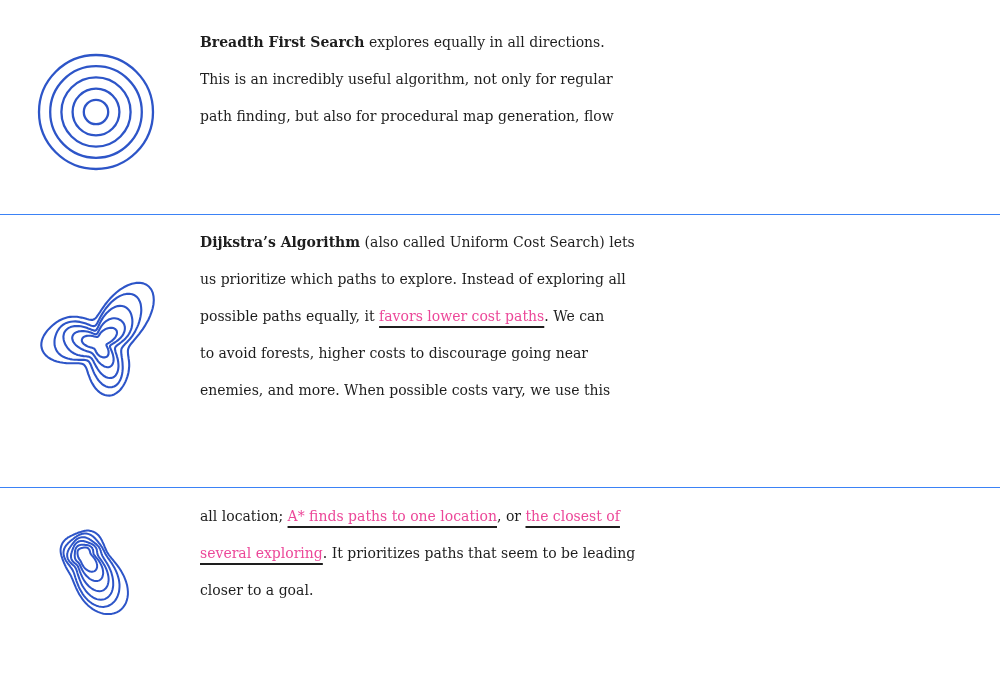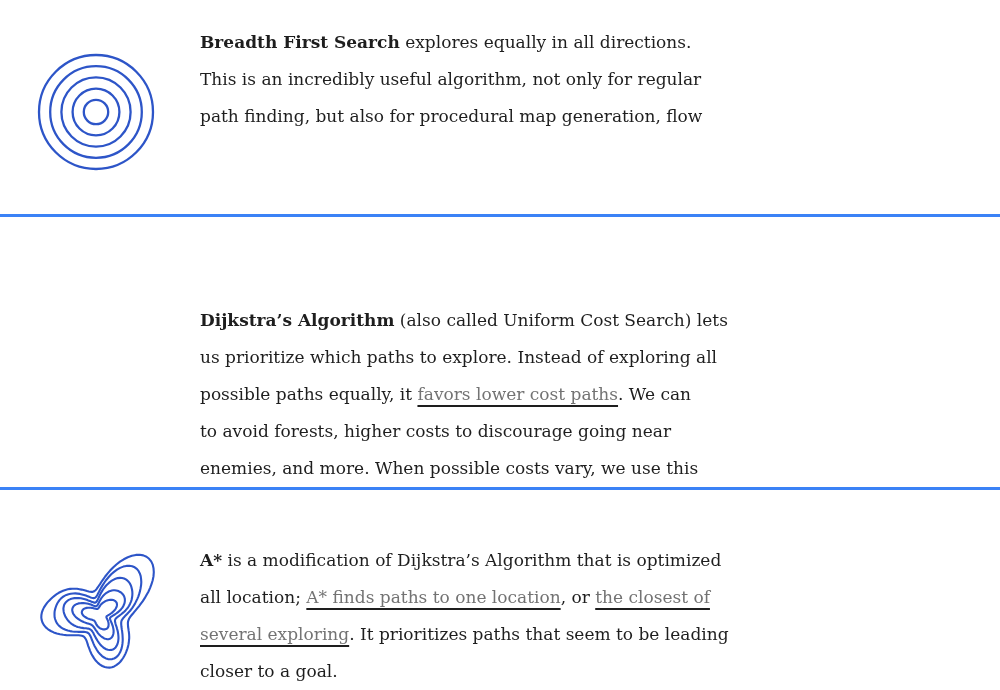--- a/index.html
+++ b/index.html
@@ -2,38 +2,38 @@
 <html><head>
 <meta charset="utf-8">
 <style>
   html,body{margin:0;padding:0;}
   body{
     width:1000px;height:690px;background:#ffffff;overflow:hidden;
     font-family:"DejaVu Serif","Liberation Serif",serif;
   }
   .page{width:1000px;height:690px;}
   .section{display:flex;box-sizing:border-box;background:#ffffff;}
-  .section.bordered{border-top:3px solid #3b82f6;align-items:flex-end;}
+  .section.bordered{border-top:1px solid #3b82f6;}
   .s0{height:214px;}
   .s1{height:273px;}
   .s2{height:203px;}
   .icon-cell{flex:0 0 200px;width:200px;position:relative;}
   .icon-cell svg{position:absolute;left:0;top:0;display:block;}
-  .text-cell{flex:1;font-size:17px;line-height:37px;color:#1e1e1e;}
+  .text-cell{flex:1;font-size:14px;line-height:37px;color:#1e1e1e;}
   .s0 .text-cell{padding-top:24px;}
   .s1 .text-cell{padding-top:9px;}
   .s2 .text-cell{padding-top:10px;}
   .line{white-space:nowrap;}
   .term{font-weight:bold;}
   .link{
     text-decoration:underline;
     text-decoration-thickness:2px;
     text-underline-offset:5px;
     text-decoration-color:#1e1e1e;
-    color:#737373;
+    color:#ec4899;
     cursor:pointer;
   }
 </style>
 </head>
 <body>
 
 <main class="page" id="article">
     <section class="section s0">
       <div class="icon-cell">
         <svg width="200" height="214" viewBox="0 0 200 214">
@@ -73,19 +73,18 @@
         <svg width="200" height="200" viewBox="0 0 200 200">
           <path d="M108.3,66.0 L108.9,67.0 L109.7,68.0 L110.6,69.1 L111.6,70.4 L112.7,71.7 L113.9,73.2 L115.3,74.8 L116.7,76.6 L118.2,78.6 L119.7,80.8 L121.2,83.1 L122.6,85.7 L124.0,88.4 L125.2,91.3 L126.2,94.2 L127.1,97.3 L127.6,100.4 L127.9,103.5 L127.9,106.6 L127.5,109.5 L126.8,112.4 L125.9,115.0 L124.5,117.4 L122.9,119.6 L121.1,121.5 L119.0,123.1 L116.7,124.4 L114.2,125.3 L111.6,125.9 L108.9,126.1 L106.2,126.1 L103.4,125.7 L100.6,124.9 L97.9,123.9 L95.3,122.6 L92.7,121.1 L90.3,119.3 L88.0,117.4 L85.9,115.3 L84.0,113.1 L82.2,110.8 L80.7,108.5 L79.2,106.2 L78.0,103.9 L76.9,101.7 L75.9,99.6 L75.1,97.7 L74.3,95.8 L73.6,94.1 L73.0,92.6 L72.4,91.2 L71.8,89.9 L71.3,88.7 L70.8,87.6 L70.2,86.6 L69.7,85.7 L69.2,84.8 L68.7,84.0 L68.2,83.1 L67.7,82.3 L67.2,81.5 L66.8,80.7 L66.3,79.9 L65.9,79.1 L65.6,78.3 L65.2,77.5 L64.8,76.7 L64.5,75.9 L64.1,75.2 L63.8,74.4 L63.5,73.6 L63.2,72.8 L62.8,72.0 L62.5,71.2 L62.2,70.3 L62.0,69.5 L61.7,68.6 L61.4,67.8 L61.2,66.9 L61.0,66.0 L60.8,65.1 L60.7,64.2 L60.6,63.2 L60.6,62.3 L60.6,61.4 L60.7,60.4 L60.9,59.5 L61.1,58.6 L61.4,57.6 L61.7,56.8 L62.1,55.9 L62.5,55.1 L63.0,54.3 L63.6,53.5 L64.2,52.8 L64.8,52.1 L65.5,51.4 L66.2,50.8 L67.0,50.3 L67.7,49.7 L68.5,49.2 L69.3,48.8 L70.1,48.3 L70.9,47.9 L71.7,47.6 L72.5,47.2 L73.3,46.8 L74.1,46.5 L74.8,46.1 L75.6,45.8 L76.4,45.5 L77.2,45.2 L78.0,44.8 L78.8,44.5 L79.7,44.2 L80.5,44.0 L81.4,43.7 L82.2,43.4 L83.1,43.2 L84.0,43.0 L84.9,42.8 L85.8,42.7 L86.8,42.6 L87.7,42.6 L88.6,42.6 L89.6,42.7 L90.5,42.9 L91.4,43.1 L92.4,43.4 L93.2,43.7 L94.1,44.1 L94.9,44.5 L95.7,45.0 L96.5,45.6 L97.2,46.2 L97.9,46.8 L98.6,47.5 L99.2,48.2 L99.7,49.0 L100.3,49.7 L100.8,50.5 L101.2,51.3 L101.7,52.1 L102.1,52.9 L102.4,53.7 L102.8,54.5 L103.2,55.3 L103.5,56.1 L103.9,56.8 L104.2,57.6 L104.5,58.4 L104.8,59.2 L105.2,60.0 L105.5,60.8 L105.9,61.6 L106.3,62.5 L106.7,63.3 L107.1,64.2 L107.7,65.1 Z" fill="none" stroke="#2d55c8" stroke-width="2" stroke-linejoin="round"></path>
           <path d="M105.5,66.0 L106.0,66.9 L106.6,67.8 L107.2,68.7 L107.9,69.8 L108.7,70.9 L109.6,72.1 L110.5,73.5 L111.5,74.9 L112.5,76.5 L113.5,78.2 L114.6,80.1 L115.6,82.1 L116.5,84.2 L117.4,86.5 L118.1,88.8 L118.8,91.3 L119.2,93.7 L119.5,96.3 L119.5,98.8 L119.3,101.3 L119.0,103.8 L118.3,106.2 L117.5,108.5 L116.4,110.6 L115.1,112.6 L113.6,114.3 L111.9,115.8 L110.0,117.0 L108.0,118.0 L105.8,118.6 L103.5,118.9 L101.2,118.8 L98.8,118.4 L96.4,117.7 L94.1,116.7 L91.8,115.3 L89.7,113.7 L87.6,111.9 L85.7,109.9 L84.0,107.8 L82.4,105.6 L81.1,103.3 L79.8,101.1 L78.8,98.9 L77.9,96.7 L77.1,94.7 L76.4,92.8 L75.9,91.1 L75.3,89.5 L74.9,88.0 L74.5,86.7 L74.1,85.5 L73.7,84.5 L73.3,83.5 L72.9,82.7 L72.5,81.9 L72.0,81.2 L71.6,80.5 L71.2,79.9 L70.7,79.3 L70.3,78.7 L69.9,78.1 L69.4,77.5 L69.0,76.9 L68.5,76.3 L68.1,75.8 L67.6,75.2 L67.2,74.6 L66.8,73.9 L66.3,73.3 L65.9,72.7 L65.6,72.0 L65.2,71.3 L64.8,70.6 L64.5,69.9 L64.3,69.1 L64.0,68.4 L63.8,67.6 L63.7,66.8 L63.6,66.0 L63.5,65.2 L63.5,64.4 L63.6,63.6 L63.7,62.8 L63.9,62.0 L64.1,61.2 L64.4,60.5 L64.7,59.7 L65.1,59.0 L65.5,58.3 L66.0,57.7 L66.4,57.1 L66.9,56.4 L67.5,55.9 L68.0,55.3 L68.5,54.8 L69.1,54.3 L69.7,53.8 L70.2,53.3 L70.8,52.8 L71.4,52.3 L71.9,51.9 L72.5,51.4 L73.1,51.0 L73.7,50.5 L74.2,50.1 L74.8,49.6 L75.4,49.2 L76.1,48.8 L76.7,48.3 L77.3,47.9 L78.0,47.6 L78.7,47.2 L79.4,46.8 L80.1,46.5 L80.9,46.3 L81.6,46.0 L82.4,45.8 L83.2,45.7 L84.0,45.6 L84.8,45.5 L85.6,45.5 L86.4,45.6 L87.2,45.7 L88.0,45.9 L88.8,46.1 L89.5,46.4 L90.3,46.7 L91.0,47.1 L91.7,47.5 L92.3,48.0 L92.9,48.4 L93.6,48.9 L94.1,49.5 L94.7,50.0 L95.2,50.5 L95.7,51.1 L96.2,51.7 L96.7,52.2 L97.2,52.8 L97.7,53.4 L98.1,53.9 L98.6,54.5 L99.0,55.1 L99.5,55.7 L99.9,56.2 L100.4,56.8 L100.8,57.4 L101.2,58.1 L101.7,58.7 L102.1,59.3 L102.5,60.0 L102.8,60.7 L103.2,61.4 L103.6,62.1 L103.9,62.8 L104.3,63.6 L104.7,64.4 L105.1,65.2 Z" fill="none" stroke="#2d55c8" stroke-width="2" stroke-linejoin="round"></path>
           <path d="M101.7,66.0 L101.9,66.7 L102.2,67.4 L102.6,68.2 L103.1,69.0 L103.6,69.9 L104.1,70.8 L104.8,71.9 L105.5,73.0 L106.3,74.2 L107.1,75.6 L107.9,77.0 L108.8,78.6 L109.6,80.3 L110.4,82.2 L111.2,84.1 L111.8,86.2 L112.4,88.4 L112.8,90.6 L113.1,92.9 L113.2,95.2 L113.2,97.5 L112.9,99.8 L112.4,102.0 L111.7,104.1 L110.7,106.0 L109.5,107.6 L108.1,109.1 L106.5,110.2 L104.8,111.1 L102.9,111.6 L100.9,111.8 L98.8,111.6 L96.7,111.1 L94.6,110.3 L92.6,109.1 L90.6,107.7 L88.7,106.1 L87.0,104.3 L85.4,102.3 L84.0,100.3 L82.7,98.2 L81.6,96.2 L80.7,94.1 L79.9,92.2 L79.2,90.3 L78.6,88.6 L78.1,87.1 L77.6,85.6 L77.2,84.3 L76.9,83.2 L76.5,82.2 L76.2,81.3 L75.9,80.5 L75.5,79.9 L75.1,79.3 L74.8,78.7 L74.4,78.2 L73.9,77.8 L73.5,77.4 L73.0,77.0 L72.6,76.6 L72.1,76.2 L71.6,75.7 L71.2,75.3 L70.7,74.9 L70.3,74.4 L69.8,73.9 L69.4,73.4 L69.0,72.9 L68.7,72.3 L68.4,71.8 L68.1,71.2 L67.8,70.6 L67.6,69.9 L67.4,69.3 L67.3,68.6 L67.2,68.0 L67.2,67.3 L67.2,66.7 L67.2,66.0 L67.3,65.3 L67.5,64.7 L67.6,64.1 L67.9,63.4 L68.1,62.8 L68.3,62.2 L68.6,61.7 L68.9,61.1 L69.2,60.6 L69.6,60.0 L69.9,59.5 L70.2,59.0 L70.6,58.5 L70.9,58.0 L71.3,57.5 L71.6,57.0 L72.0,56.5 L72.3,56.0 L72.7,55.6 L73.1,55.1 L73.5,54.6 L73.9,54.1 L74.3,53.6 L74.7,53.2 L75.1,52.7 L75.6,52.3 L76.1,51.8 L76.6,51.4 L77.1,51.0 L77.7,50.7 L78.2,50.4 L78.8,50.1 L79.4,49.8 L80.1,49.6 L80.7,49.4 L81.4,49.3 L82.0,49.2 L82.7,49.2 L83.3,49.2 L84.0,49.2 L84.7,49.3 L85.3,49.5 L85.9,49.6 L86.6,49.9 L87.2,50.1 L87.8,50.3 L88.3,50.6 L88.9,50.9 L89.4,51.2 L90.0,51.6 L90.5,51.9 L91.0,52.2 L91.5,52.6 L92.0,52.9 L92.5,53.3 L93.0,53.6 L93.5,54.0 L94.0,54.3 L94.4,54.7 L94.9,55.1 L95.4,55.5 L95.9,55.9 L96.4,56.3 L96.8,56.7 L97.3,57.1 L97.7,57.6 L98.2,58.1 L98.6,58.6 L99.0,59.1 L99.3,59.7 L99.6,60.2 L99.9,60.8 L100.2,61.4 L100.4,62.1 L100.7,62.7 L100.9,63.3 L101.0,64.0 L101.2,64.6 L101.4,65.3 Z" fill="none" stroke="#2d55c8" stroke-width="2" stroke-linejoin="round"></path>
           <path d="M97.5,66.0 L97.6,66.5 L97.9,67.1 L98.1,67.7 L98.5,68.3 L98.9,69.0 L99.4,69.7 L100.0,70.5 L100.6,71.4 L101.3,72.4 L102.1,73.5 L102.9,74.7 L103.7,76.1 L104.6,77.5 L105.4,79.1 L106.2,80.8 L106.9,82.6 L107.5,84.5 L108.0,86.5 L108.4,88.5 L108.6,90.6 L108.6,92.6 L108.3,94.5 L107.9,96.3 L107.3,98.0 L106.4,99.5 L105.3,100.8 L104.1,101.8 L102.6,102.6 L101.1,103.0 L99.4,103.2 L97.7,103.1 L95.9,102.6 L94.1,101.9 L92.4,101.0 L90.7,99.8 L89.1,98.5 L87.7,97.0 L86.3,95.5 L85.1,93.8 L84.0,92.2 L83.0,90.5 L82.2,88.9 L81.5,87.4 L80.8,85.9 L80.3,84.5 L79.8,83.3 L79.4,82.2 L79.1,81.2 L78.7,80.3 L78.4,79.5 L78.1,78.8 L77.8,78.2 L77.5,77.7 L77.1,77.2 L76.8,76.8 L76.4,76.5 L76.0,76.1 L75.6,75.8 L75.2,75.5 L74.8,75.2 L74.4,74.9 L74.0,74.6 L73.6,74.2 L73.2,73.8 L72.9,73.4 L72.5,73.0 L72.2,72.6 L72.0,72.1 L71.7,71.7 L71.5,71.2 L71.3,70.7 L71.2,70.2 L71.1,69.6 L71.0,69.1 L71.0,68.6 L71.0,68.1 L71.0,67.5 L71.1,67.0 L71.1,66.5 L71.2,66.0 L71.3,65.5 L71.5,65.0 L71.6,64.5 L71.7,64.1 L71.9,63.6 L72.0,63.1 L72.2,62.7 L72.4,62.2 L72.5,61.8 L72.7,61.3 L72.9,60.9 L73.0,60.4 L73.2,60.0 L73.4,59.5 L73.6,59.1 L73.8,58.6 L74.0,58.1 L74.3,57.7 L74.5,57.3 L74.8,56.8 L75.1,56.4 L75.4,56.0 L75.8,55.6 L76.2,55.2 L76.6,54.9 L77.0,54.5 L77.4,54.2 L77.9,54.0 L78.3,53.7 L78.8,53.5 L79.3,53.3 L79.8,53.2 L80.4,53.1 L80.9,53.0 L81.4,53.0 L81.9,53.0 L82.5,53.0 L83.0,53.1 L83.5,53.1 L84.0,53.2 L84.5,53.3 L85.0,53.5 L85.5,53.6 L85.9,53.7 L86.4,53.9 L86.9,54.0 L87.3,54.2 L87.8,54.4 L88.2,54.5 L88.7,54.7 L89.1,54.9 L89.6,55.0 L90.0,55.2 L90.5,55.4 L90.9,55.6 L91.4,55.8 L91.9,56.0 L92.3,56.3 L92.7,56.5 L93.2,56.8 L93.6,57.1 L94.0,57.4 L94.4,57.8 L94.8,58.2 L95.1,58.6 L95.5,59.0 L95.8,59.4 L96.0,59.9 L96.3,60.3 L96.5,60.8 L96.7,61.3 L96.8,61.8 L96.9,62.4 L97.0,62.9 L97.1,63.4 L97.1,63.9 L97.2,64.4 L97.3,65.0 L97.4,65.5 Z" fill="none" stroke="#2d55c8" stroke-width="2" stroke-linejoin="round"></path>
           <path d="M93.7,66.0 L93.9,66.4 L94.1,66.8 L94.4,67.2 L94.7,67.7 L95.1,68.2 L95.6,68.8 L96.1,69.4 L96.7,70.1 L97.4,70.9 L98.1,71.8 L98.8,72.8 L99.5,73.9 L100.2,75.1 L100.9,76.4 L101.5,77.7 L102.1,79.1 L102.6,80.6 L102.9,82.1 L103.1,83.7 L103.2,85.2 L103.0,86.6 L102.7,87.9 L102.3,89.2 L101.7,90.3 L100.9,91.2 L99.9,92.0 L98.9,92.6 L97.7,92.9 L96.5,93.1 L95.2,93.0 L93.9,92.7 L92.5,92.3 L91.2,91.7 L90.0,91.0 L88.8,90.1 L87.7,89.1 L86.6,88.1 L85.7,87.0 L84.8,85.9 L84.0,84.8 L83.3,83.7 L82.7,82.7 L82.1,81.7 L81.7,80.7 L81.2,79.9 L80.9,79.0 L80.5,78.3 L80.2,77.6 L79.9,77.0 L79.7,76.5 L79.4,76.0 L79.1,75.6 L78.8,75.2 L78.6,74.9 L78.3,74.6 L78.0,74.3 L77.7,74.0 L77.4,73.7 L77.1,73.5 L76.8,73.2 L76.5,72.9 L76.3,72.6 L76.0,72.3 L75.8,71.9 L75.6,71.6 L75.4,71.3 L75.3,70.9 L75.1,70.5 L75.0,70.1 L74.9,69.8 L74.9,69.4 L74.8,69.0 L74.8,68.6 L74.8,68.2 L74.7,67.8 L74.7,67.5 L74.7,67.1 L74.8,66.7 L74.8,66.4 L74.8,66.0 L74.8,65.6 L74.9,65.3 L74.9,64.9 L74.9,64.6 L74.9,64.2 L75.0,63.8 L75.0,63.5 L75.1,63.1 L75.1,62.7 L75.2,62.4 L75.3,62.0 L75.4,61.6 L75.5,61.2 L75.6,60.9 L75.8,60.5 L76.0,60.2 L76.1,59.8 L76.4,59.5 L76.6,59.2 L76.8,58.8 L77.1,58.6 L77.4,58.3 L77.7,58.0 L78.1,57.8 L78.4,57.6 L78.7,57.4 L79.1,57.3 L79.5,57.1 L79.9,57.0 L80.2,56.9 L80.6,56.9 L81.0,56.8 L81.4,56.8 L81.8,56.8 L82.2,56.7 L82.5,56.7 L82.9,56.7 L83.3,56.8 L83.6,56.8 L84.0,56.8 L84.4,56.8 L84.7,56.9 L85.1,56.9 L85.4,56.9 L85.8,56.9 L86.2,57.0 L86.5,57.0 L86.9,57.1 L87.3,57.1 L87.6,57.2 L88.0,57.3 L88.4,57.4 L88.8,57.5 L89.1,57.6 L89.5,57.8 L89.8,58.0 L90.2,58.1 L90.5,58.4 L90.8,58.6 L91.2,58.8 L91.4,59.1 L91.7,59.4 L92.0,59.7 L92.2,60.1 L92.4,60.4 L92.6,60.7 L92.7,61.1 L92.9,61.5 L93.0,61.9 L93.1,62.2 L93.1,62.6 L93.2,63.0 L93.2,63.4 L93.3,63.8 L93.3,64.1 L93.3,64.5 L93.4,64.9 L93.5,65.3 L93.6,65.6 Z" fill="none" stroke="#2d55c8" stroke-width="2" stroke-linejoin="round"></path>
           <path d="M90.8,66.0 L91.0,66.3 L91.2,66.6 L91.4,66.9 L91.7,67.2 L92.0,67.6 L92.4,68.0 L92.8,68.5 L93.3,69.0 L93.7,69.6 L94.2,70.2 L94.7,70.9 L95.2,71.7 L95.6,72.5 L96.1,73.4 L96.4,74.3 L96.7,75.3 L97.0,76.2 L97.1,77.2 L97.1,78.1 L97.1,79.1 L96.9,79.9 L96.6,80.8 L96.2,81.5 L95.7,82.1 L95.1,82.7 L94.5,83.1 L93.8,83.4 L93.0,83.6 L92.2,83.7 L91.3,83.7 L90.5,83.6 L89.6,83.4 L88.8,83.0 L88.0,82.6 L87.2,82.2 L86.5,81.6 L85.8,81.1 L85.1,80.5 L84.5,79.8 L84.0,79.2 L83.5,78.5 L83.1,77.9 L82.7,77.2 L82.3,76.6 L82.0,76.0 L81.7,75.5 L81.5,74.9 L81.3,74.4 L81.0,74.0 L80.9,73.6 L80.7,73.2 L80.5,72.9 L80.3,72.6 L80.1,72.3 L79.9,72.1 L79.8,71.8 L79.6,71.6 L79.4,71.4 L79.3,71.1 L79.1,70.9 L79.0,70.7 L78.8,70.4 L78.7,70.2 L78.6,70.0 L78.5,69.7 L78.4,69.5 L78.3,69.2 L78.2,69.0 L78.1,68.7 L78.1,68.5 L78.0,68.2 L77.9,68.0 L77.9,67.7 L77.8,67.5 L77.8,67.2 L77.7,67.0 L77.7,66.7 L77.6,66.5 L77.6,66.3 L77.6,66.0 L77.5,65.7 L77.5,65.5 L77.5,65.2 L77.5,65.0 L77.5,64.7 L77.5,64.4 L77.5,64.2 L77.5,63.9 L77.6,63.6 L77.6,63.4 L77.7,63.1 L77.8,62.8 L77.9,62.6 L78.0,62.3 L78.2,62.1 L78.3,61.9 L78.5,61.7 L78.7,61.5 L78.9,61.3 L79.1,61.1 L79.3,61.0 L79.6,60.8 L79.8,60.7 L80.0,60.6 L80.3,60.5 L80.5,60.4 L80.8,60.3 L81.0,60.2 L81.3,60.1 L81.5,60.1 L81.8,60.0 L82.0,59.9 L82.3,59.9 L82.5,59.8 L82.8,59.8 L83.0,59.7 L83.3,59.7 L83.5,59.6 L83.7,59.6 L84.0,59.6 L84.3,59.5 L84.5,59.5 L84.8,59.5 L85.0,59.5 L85.3,59.5 L85.6,59.5 L85.8,59.5 L86.1,59.5 L86.4,59.6 L86.6,59.6 L86.9,59.7 L87.2,59.8 L87.4,59.9 L87.7,60.0 L87.9,60.2 L88.1,60.3 L88.3,60.5 L88.5,60.7 L88.7,60.9 L88.9,61.1 L89.0,61.3 L89.2,61.6 L89.3,61.8 L89.4,62.0 L89.5,62.3 L89.6,62.5 L89.7,62.8 L89.8,63.0 L89.9,63.3 L89.9,63.5 L90.0,63.8 L90.1,64.0 L90.1,64.3 L90.2,64.5 L90.2,64.8 L90.3,65.0 L90.4,65.2 L90.5,65.5 L90.6,65.7 Z" fill="none" stroke="#2d55c8" stroke-width="2" stroke-linejoin="round"></path>
         </svg>
       </div>
       <div class="text-cell">
-        <div class="line"><span class="term">A*</span><span> is a modification of Dijkstra’s Algorithm that is optimized</span></div>
         <div class="line"><span>all location; </span><span class="link">A* finds paths to one location</span><span>, or </span><span class="link">the closest of</span></div>
         <div class="line"><span class="link">several exploring</span><span>. It prioritizes paths that seem to be leading</span></div>
         <div class="line"><span>closer to a goal.</span></div>
       </div>
     </section>
   </main>
 
 </body></html>

